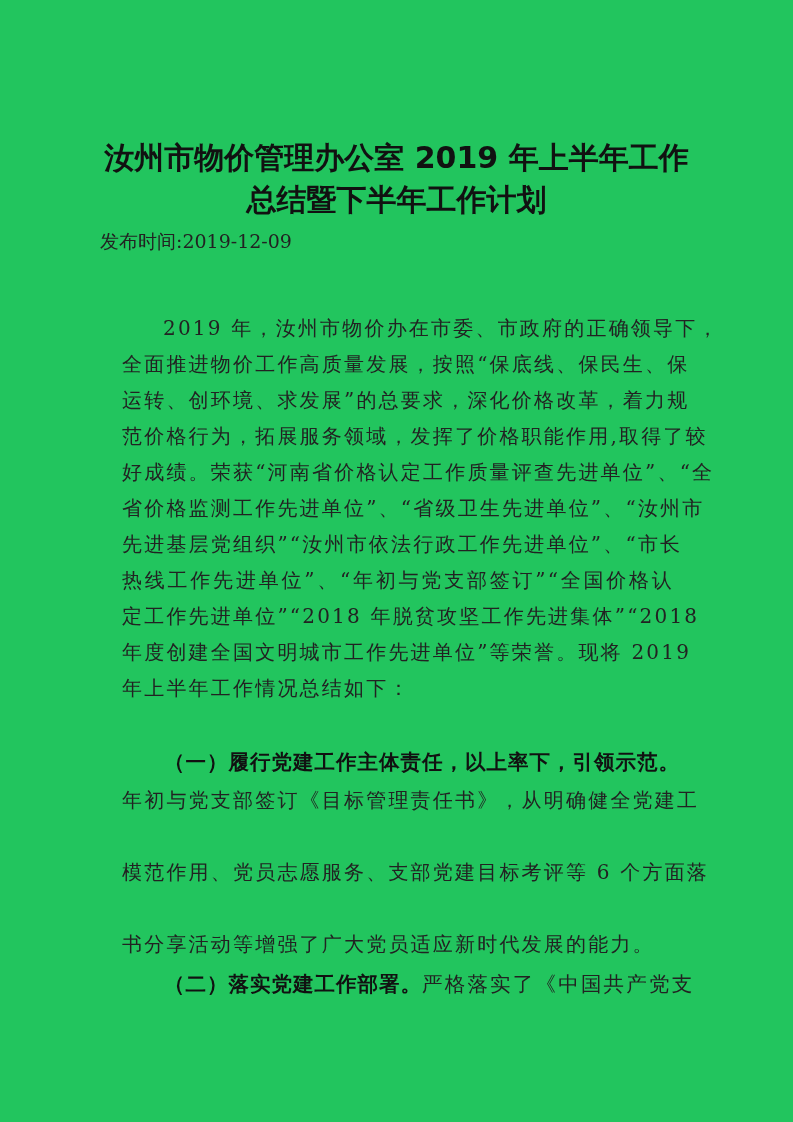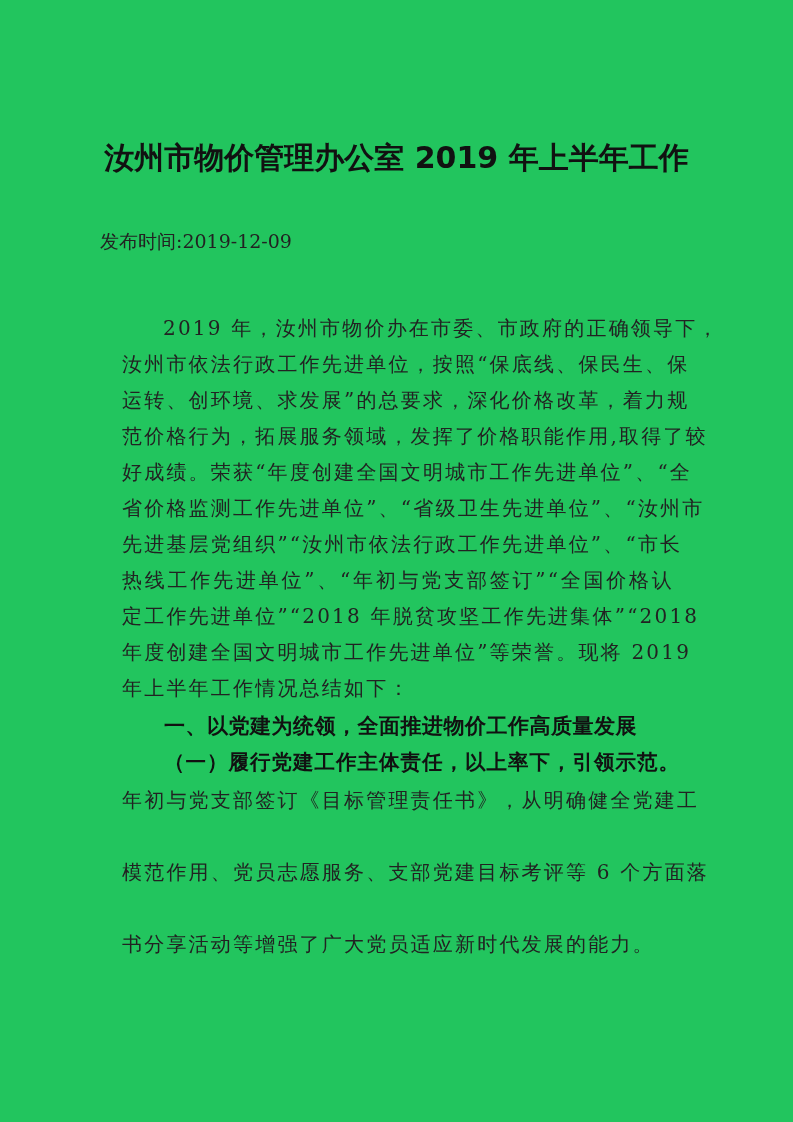--- a/index.html
+++ b/index.html
@@ -22,34 +22,37 @@
   .h2 { position: absolute; left: 164px; width: 510px; font-weight: bold; font-size: 20.5px; line-height: 28px;
         color: #111; white-space: nowrap; letter-spacing: 1px; }
   .h2 .bold { font-weight: bold; }
   .h2 .normal { font-weight: normal; letter-spacing: 2.2px; color: #222; }
 </style>
 </head>
 <body>
 
 <div class="page">
   <div class="title t1">汝州市物价管理办公室 2019 年上半年工作</div>
+  <div class="title t2">总结暨下半年工作计划</div>
   <div class="date">发布时间:2019-12-09</div>
 
   <div class="line indent" style="top:314px">2019 年，汝州市物价办在市委、市政府的正确领导下，</div>
-  <div class="line" style="top:350px">汝州市依法行政工作先进单位，按照“保底线、保民生、保</div>
+  <div class="line" style="top:350px">全面推进物价工作高质量发展，按照“保底线、保民生、保</div>
   <div class="line" style="top:386px">运转、创环境、求发展”的总要求，深化价格改革，着力规</div>
   <div class="line" style="top:422px">范价格行为，拓展服务领域，发挥了价格职能作用,取得了较</div>
-  <div class="line" style="top:458px">好成绩。荣获“年度创建全国文明城市工作先进单位”、“全</div>
+  <div class="line" style="top:458px">好成绩。荣获“河南省价格认定工作质量评查先进单位”、“全</div>
   <div class="line" style="top:494px">省价格监测工作先进单位”、“省级卫生先进单位”、“汝州市</div>
   <div class="line" style="top:530px">先进基层党组织”“汝州市依法行政工作先进单位”、“市长</div>
   <div class="line" style="top:566px">热线工作先进单位”、“年初与党支部签订”“全国价格认</div>
   <div class="line" style="top:602px">定工作先进单位”“2018 年脱贫攻坚工作先进集体”“2018</div>
   <div class="line" style="top:638px">年度创建全国文明城市工作先进单位”等荣誉。现将 2019</div>
   <div class="line last" style="top:674px">年上半年工作情况总结如下：</div>
 
-  <div class="h1" style="top:712px">一、以党建为统领，全面推进物价工作高质量发展</div>
   <div class="h2" style="top:748px; left:164px;text-align:center;">（一）履行党建工作主体责任，以上率下，引领示范。</div>
 
   <div class="line" style="top:786px">年初与党支部签订《目标管理责任书》，从明确健全党建工</div>
   <div class="line" style="top:858px">模范作用、党员志愿服务、支部党建目标考评等 6 个方面落</div>
   <div class="line last" style="top:930px">书分享活动等增强了广大党员适应新时代发展的能力。</div>
 
+  <div class="h2" style="top:970px">
+    <span class="bold">（二）落实党建工作部署。</span><span class="normal">严格落实了《中国共产党支</span>
+  </div>
 </div>
 
 </body></html>

